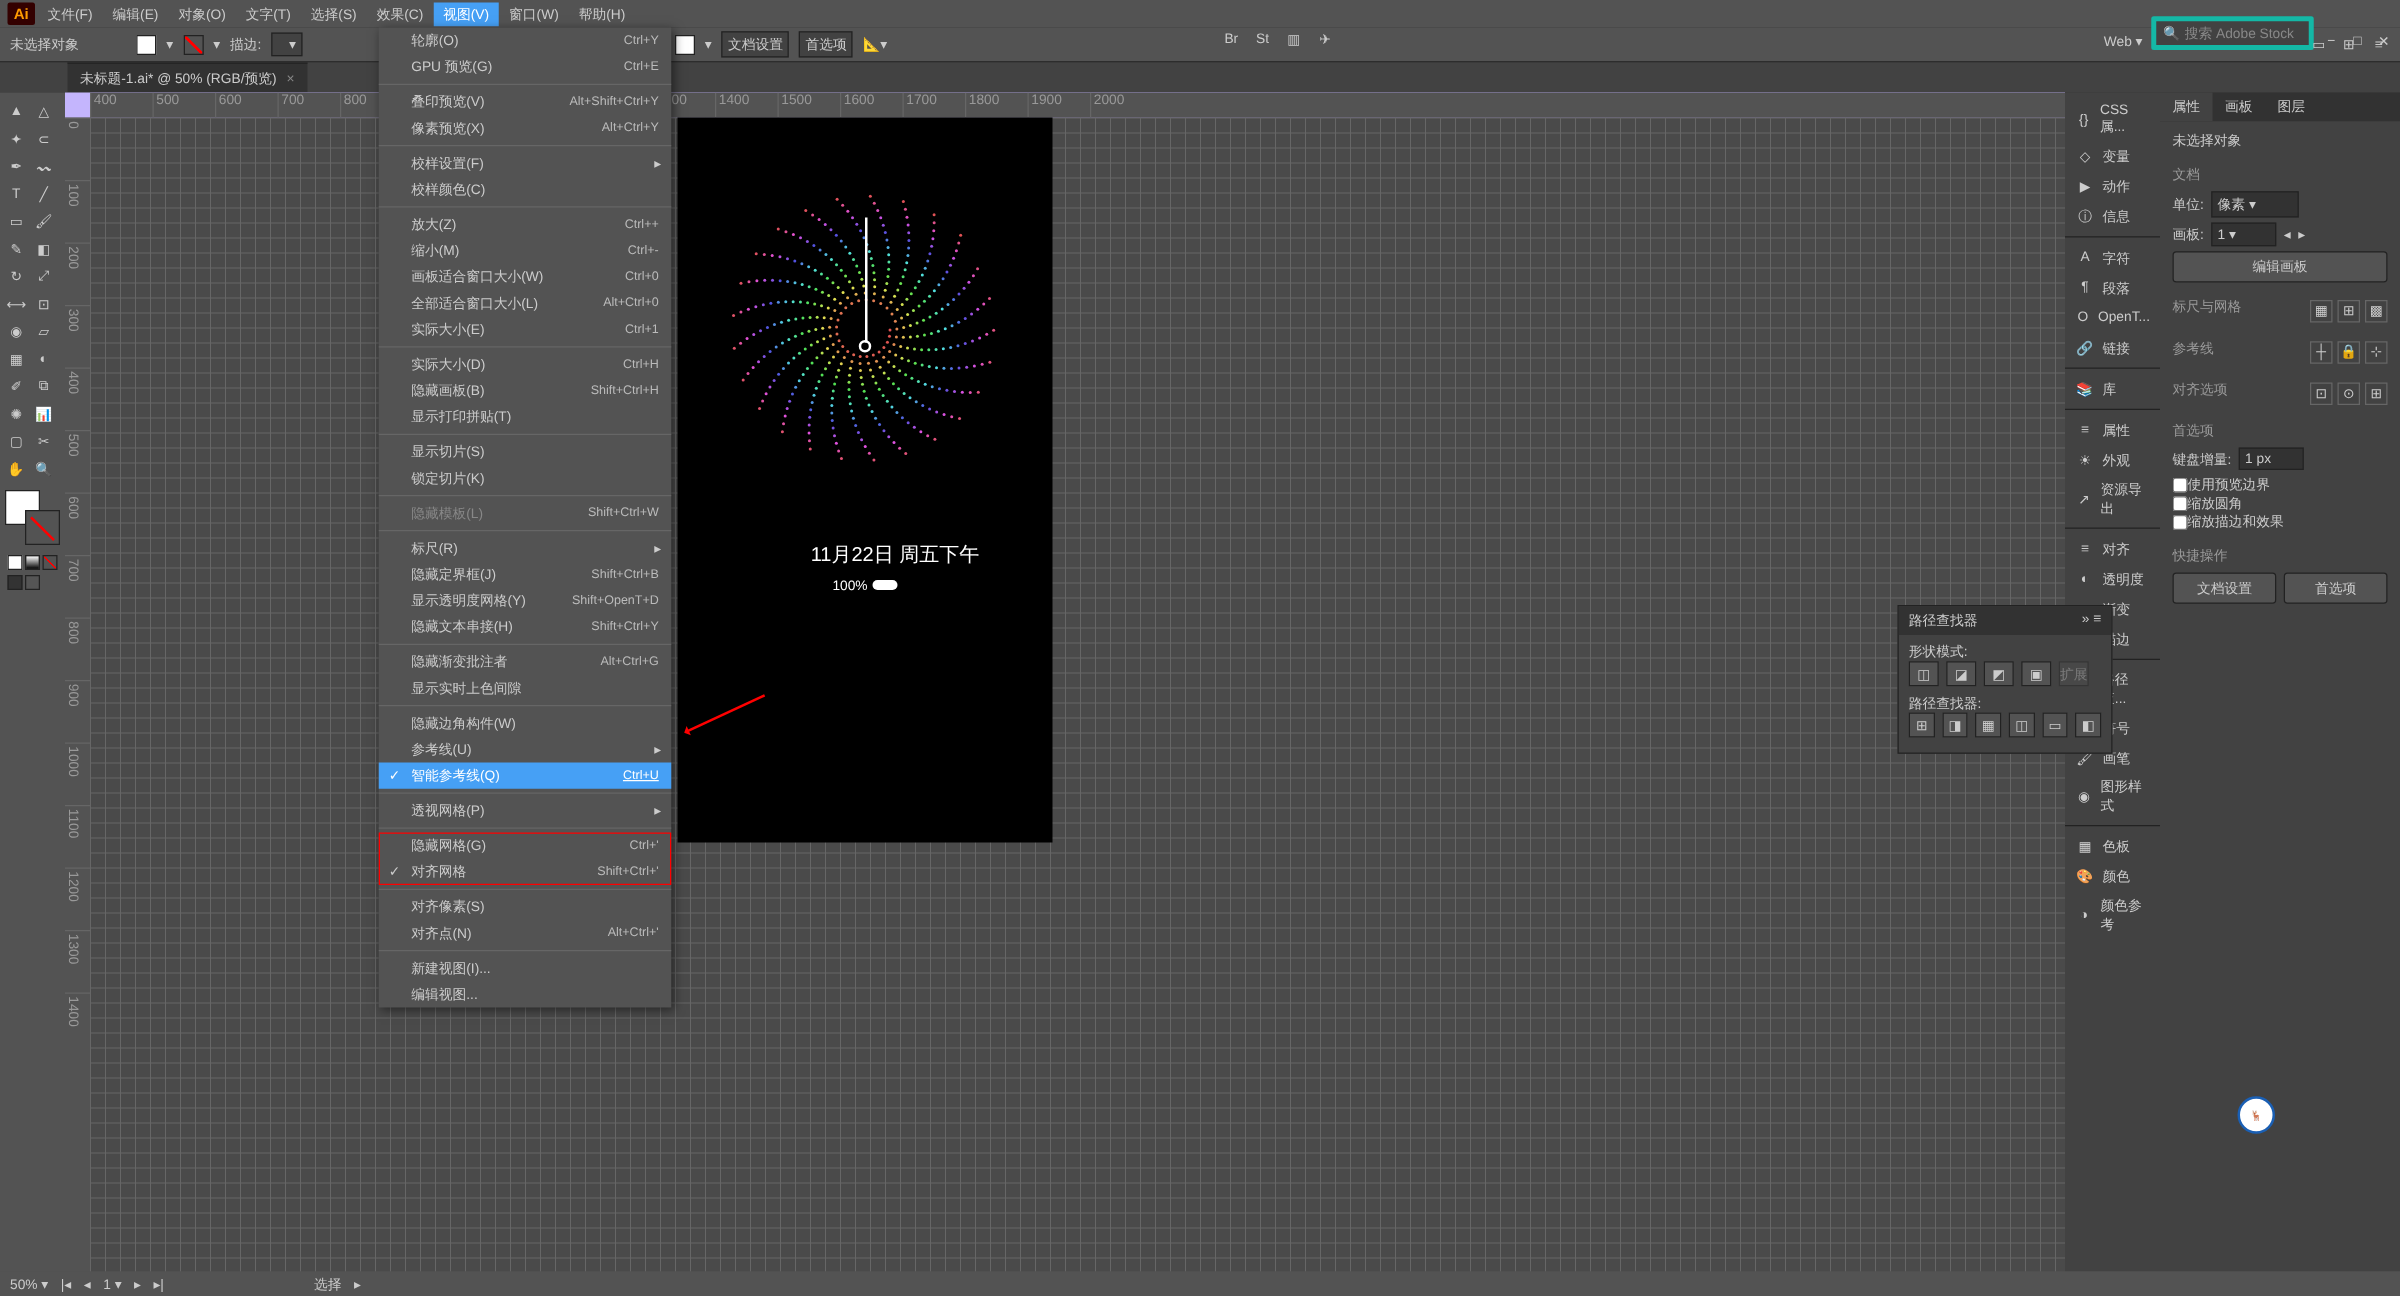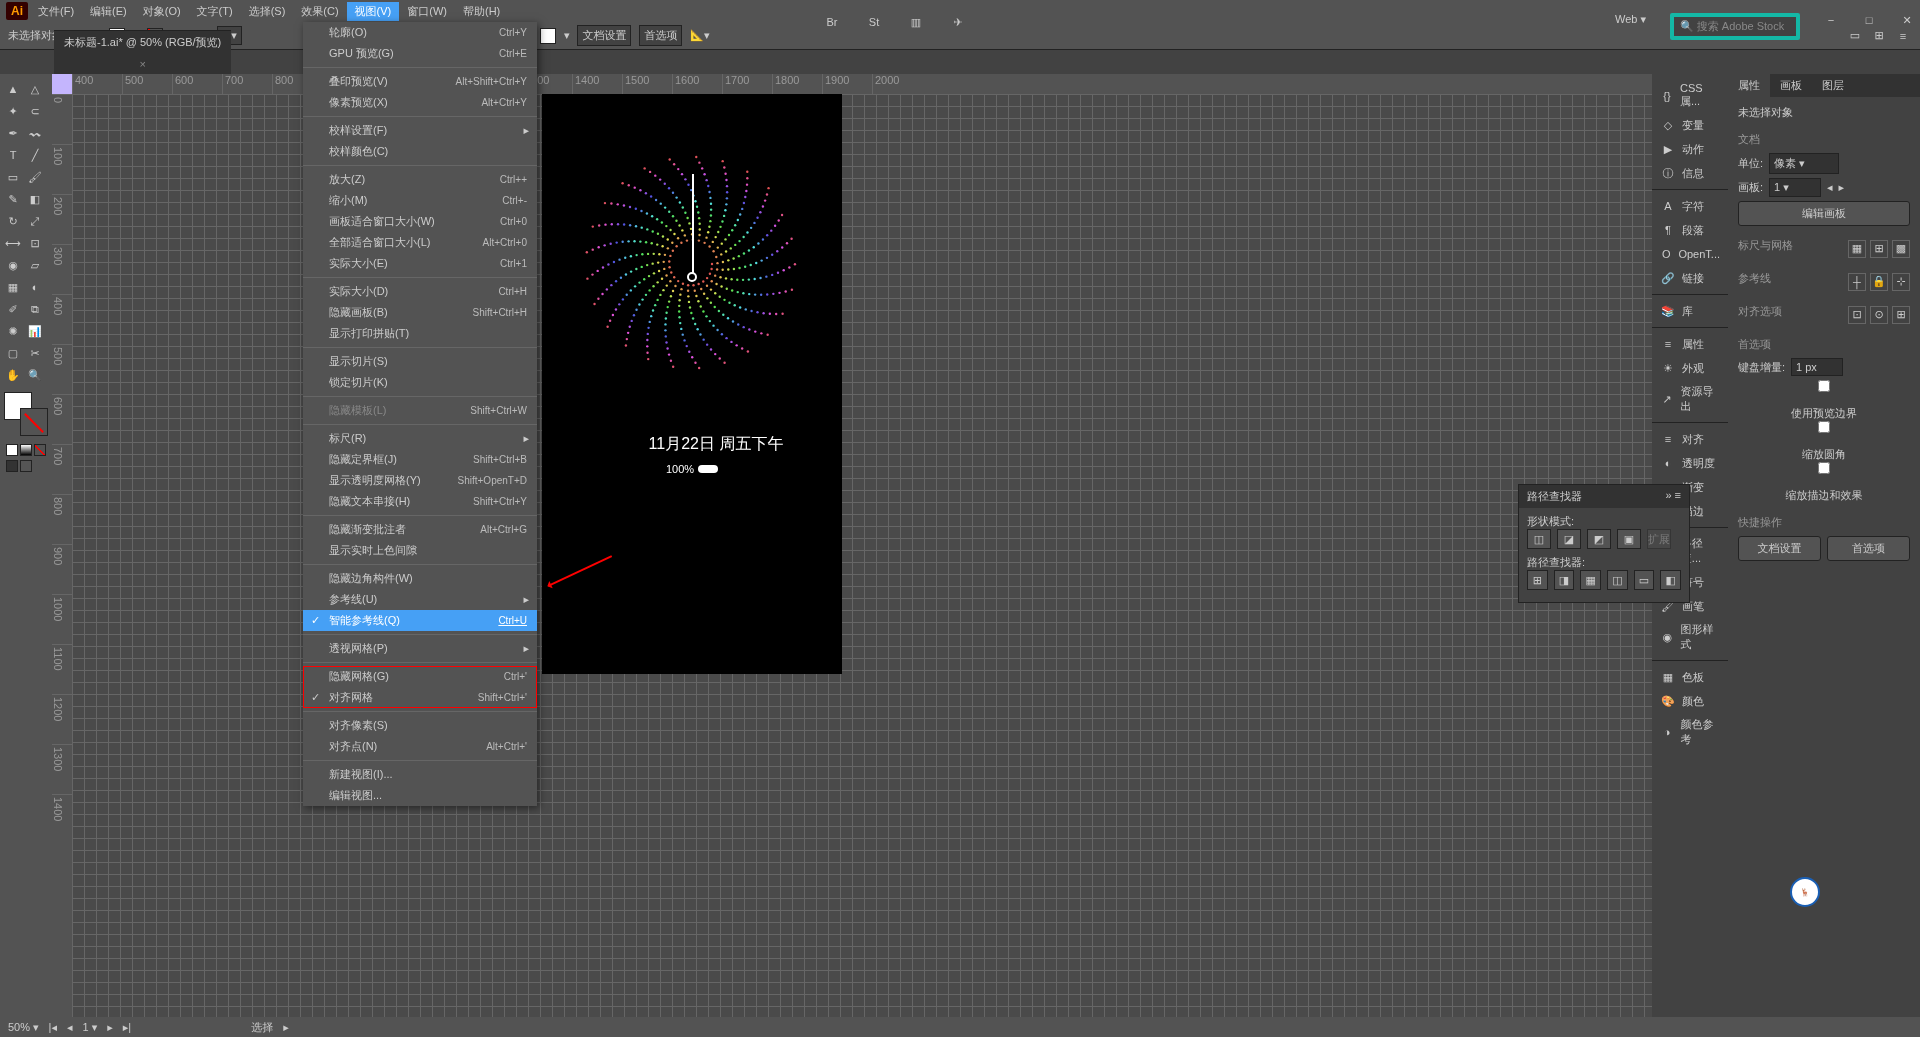--- a/index.html
+++ b/index.html
@@ -3,36 +3,36 @@
 <meta charset="utf-8">
 <style>
 * { margin:0; padding:0; box-sizing:border-box; font-family:"Microsoft YaHei",sans-serif; font-size:11px; }
 body { background:#323232; color:#ccc; width:1920px; height:1037px; overflow:hidden; position:relative; }
 
 
 .menubar { height:22px; background:#535353; display:flex; align-items:center; padding:0 6px; gap:2px; }
 .ai-logo { width:22px; height:18px; background:#330000; color:#ff9a00; font-weight:bold; display:flex; align-items:center; justify-content:center; font-size:12px; border-radius:2px; }
 .menu-item { padding:2px 8px; cursor:pointer; }
 .menu-item.open { background:#46a0f5; color:#fff; }
-.menu-right { margin-left:auto; display:flex; align-items:flex-start; gap:24px;margin-top:31px; }
+.menu-right { margin-left:auto; display:flex; align-items:flex-end; gap:7px;margin-top:31px; }
 .menu-icon { width:18px; height:18px; display:flex; align-items:center; justify-content:center; color:#ccc; }
 .search-box { background:#424242; border:4px solid #14b8a6; border-radius:2px; padding:2px 6px; width:130px; color:#888; }
 .win-btn { width:14px; height:14px; display:flex; align-items:center; justify-content:center; }
 
 
 .ctrlbar { height:28px; background:#535353; display:flex; align-items:center; padding:0 8px; gap:8px; border-bottom:1px solid #222; }
 .ctrl-label { color:#ccc; }
 .swatch { width:16px; height:16px; border:1px solid #222; }
 .dropdown-tiny { background:#424242; border:1px solid #222; padding:2px 4px; }
 .ctrl-right { margin-left:auto; display:flex; gap:6px; }
 .ctrl-icon { width:18px; height:18px; display:flex; align-items:center; justify-content:center; }
 
 
 .tabbar { height:24px; background:#424242; display:flex; align-items:end; padding-left:54px; }
-.doc-tab { background:#323232; padding:4px 10px; display:flex; align-items:center; gap:8px; border-top:1px solid #222;flex-direction:column; }
+.doc-tab { background:#323232; padding:4px 10px; display:flex; align-items:center; gap:8px; border-top:1px solid #222; }
 .tab-close { color:#888; }
 
 
 .workspace { display:flex; height:calc(100% - 74px); }
 .toolbox { width:52px; background:#535353; display:flex; flex-wrap:wrap; padding:4px 2px; align-content:flex-start; }
 .tool { width:22px; height:22px; display:flex; align-items:center; justify-content:center; cursor:pointer; color:#ccc; }
 .fill-stroke { width:44px; height:44px; position:relative; margin:6px 2px; }
 .fill-box { width:28px; height:28px; background:#fff; border:1px solid #222; position:absolute; top:0; left:0; }
 .stroke-box { width:28px; height:28px; background:#535353; border:1px solid #222; position:absolute; bottom:0; right:0; }
 .stroke-box::before { content:""; position:absolute; width:100%; height:2px; background:red; top:50%; transform:rotate(45deg); }
@@ -79,21 +79,21 @@
 .pp-tab { padding:4px 10px; cursor:pointer; }
 .pp-tab.active { background:#424242; }
 .pp-body { padding:8px 10px; flex:1; overflow:auto; }
 .pp-section { margin-bottom:12px; }
 .pp-title { color:#999; margin-bottom:6px; }
 .pp-row { display:flex; align-items:center; gap:6px; margin-bottom:4px; }
 .pp-field { background:#323232; border:1px solid #222; padding:2px 4px; width:52px; color:#ccc; }
 .pp-btn { flex:1; background:#535353; border:1px solid #222; padding:4px; text-align:center; cursor:pointer; border-radius:3px; }
 .pp-icon-row { display:flex; gap:4px; }
 .pp-icon { width:18px; height:18px; border:1px solid #666; display:flex; align-items:center; justify-content:center; }
-.pp-check { display:flex; align-items:center; gap:14px;flex-direction:column; }
+.pp-check { display:flex; align-items:center; gap:0; }
 .pp-check input { width:12px; height:12px; }
 
 
 .float-panel { position:absolute; top:484px; right:230px; width:172px; background:#424242; border:1px solid #222; z-index:50; }
 .fp-head { background:#323232; padding:4px 8px; display:flex; justify-content:space-between; }
 .fp-body { padding:6px 8px; }
 .fp-row { display:flex; gap:6px; margin-bottom:6px; }
 .fp-btn { width:24px; height:20px; background:#535353; border:1px solid #222; display:flex; align-items:center; justify-content:center; }
 .fp-btn.disabled { opacity:.4; }
 

